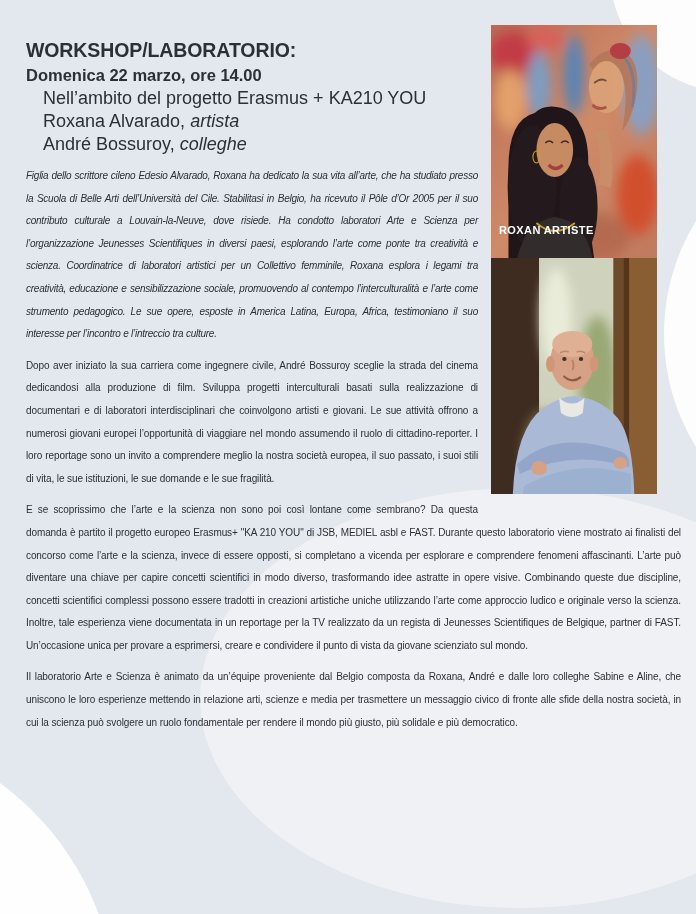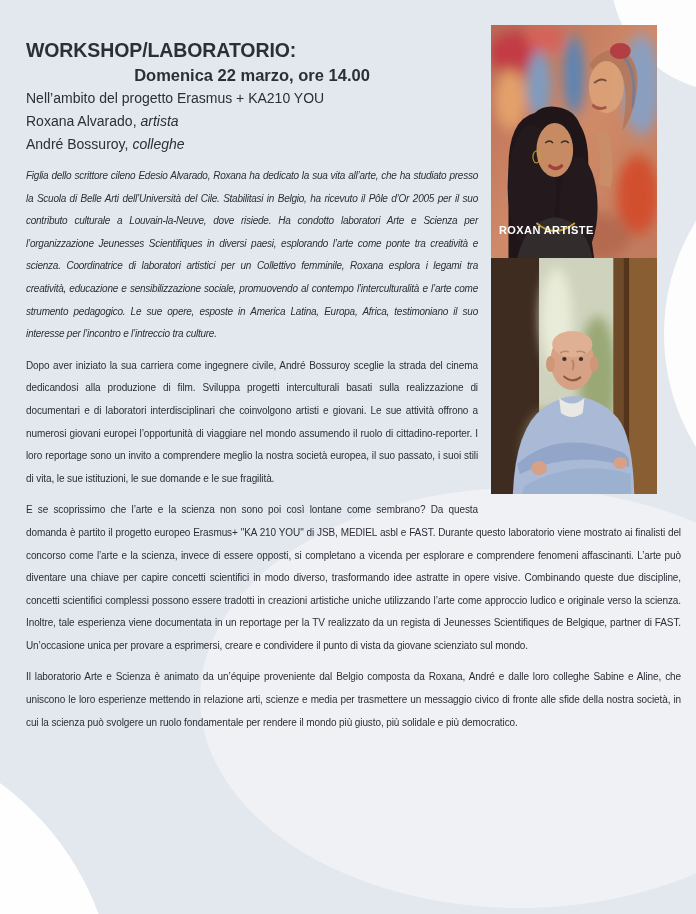--- a/index.html
+++ b/index.html
@@ -19,22 +19,22 @@
   .photos { float:right; width:190px; margin:0 0 24px 13px; }
   .photo  { position:relative; width:166px; overflow:hidden; background:#888; }
   .photo + .photo { margin-top:8px; }
   .photo svg { display:block; width:100%; height:100%; }
   .photo-caption {
     position:absolute; left:8px; bottom:22px;
     color:#ffffff; font-size:11px; font-weight:bold; letter-spacing:.4px;
   }
 
   .title { font-size:19.5px; font-weight:bold; line-height:26px; letter-spacing:-.1px; margin:12px 0 0; }
-  .dateline { font-size:16.5px; font-weight:bold; line-height:24px;text-align:center; }
-  .infoline { font-size:14px; line-height:23px; }
+  .dateline { font-size:16.5px; font-weight:bold; line-height:24px; }
+  .infoline { font-size:18px; line-height:23px;margin-left:17px; }
   .role { font-style:italic; margin-left:.28em; }
 
   p { margin:9px 0 0; font-size:10px; line-height:22.6px; text-align:justify;
       letter-spacing:-.1px; hyphens:auto; -webkit-hyphens:auto; }
   p.bio-italic { font-style:italic; letter-spacing:-.25px; }
 </style>
 </head>
 <body>
 
 <div class="page">

